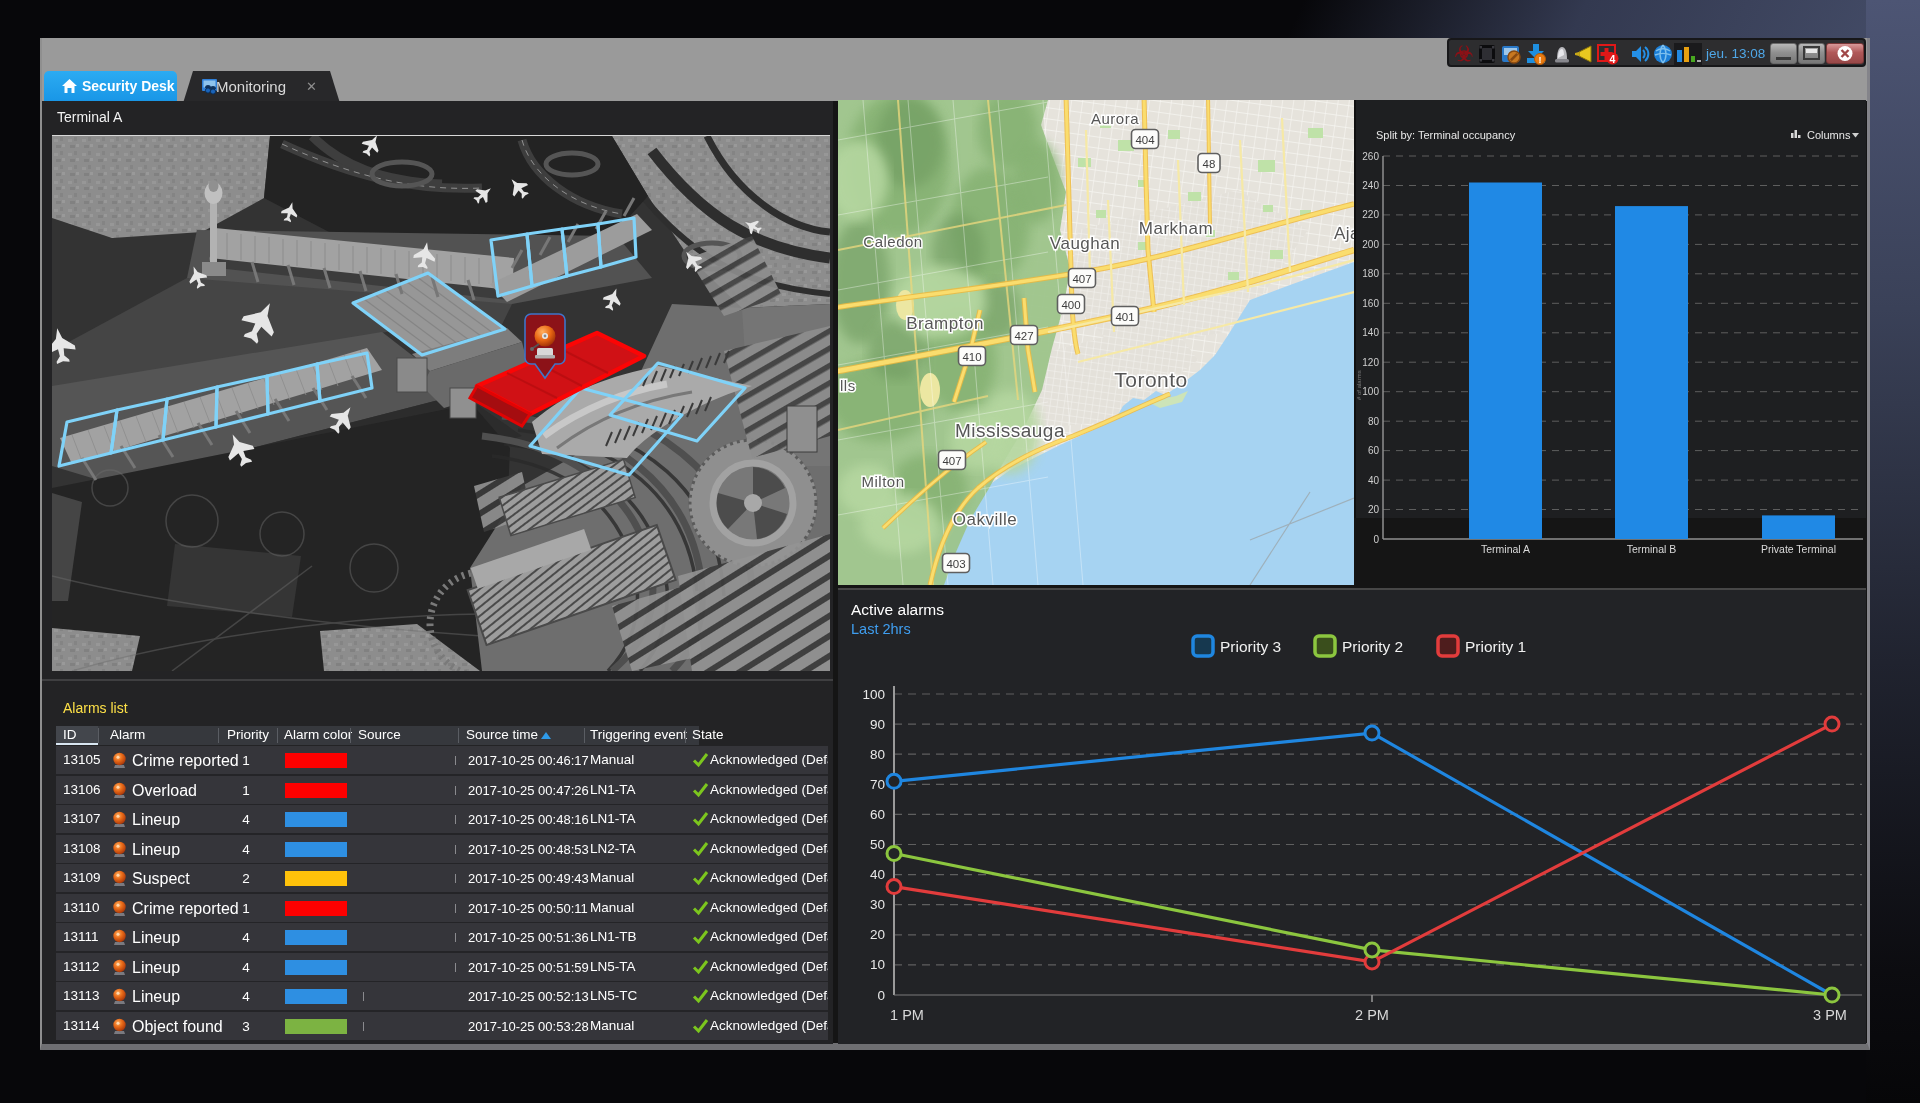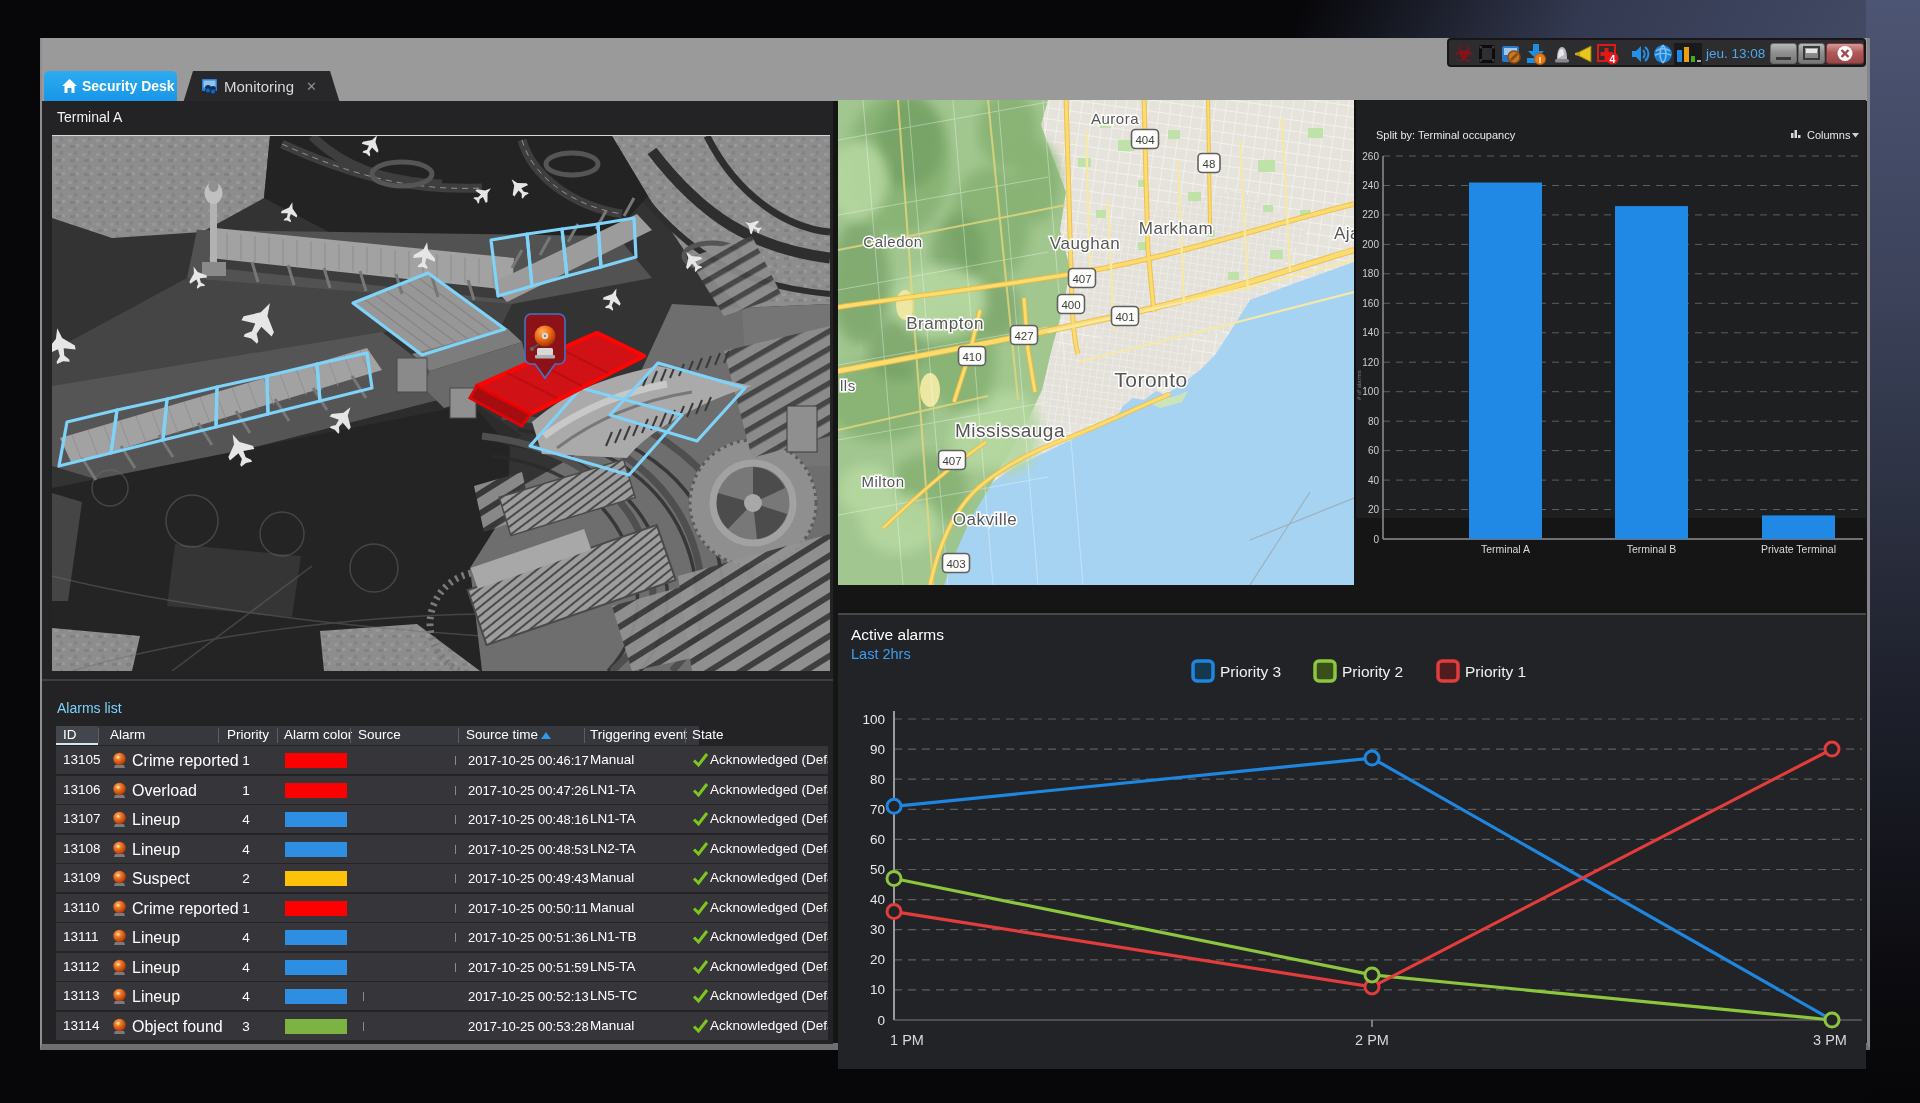--- a/index.html
+++ b/index.html
@@ -28,28 +28,28 @@
   .tab { position:absolute; top:71px; height:42px; }
   #tabSD { left:44px; width:133px; white-space:nowrap; background:linear-gradient(180deg,#2cabf2,#118ee2);
     border-radius:5px 5px 0 0; color:#fff; font-weight:bold; font-size:14px; }
   #tabMon { left:180px; width:163px; background:#28282a; color:#d8d8d8; font-size:15px;
     clip-path:polygon(13px 0, 150px 0, 163px 100%, 0 100%); }
   
   #lpanel { left:42px; top:101px; width:791px; height:943px; background:#232325; }
   #termTitle { left:57px; top:109px; color:#f2f2f2; font-size:14px; }
   #airport { left:52px; top:135px; width:778px; height:535px; background:#2a2a2a;
     border-top:1px solid #d8d8d8; }
-  #alarmsTitle { left:57px; top:700px; color:#7dd3fc; font-size:14px; }
+  #alarmsTitle { left:63px; top:700px; color:#fde047; font-size:14px; }
   
   #atable { left:56px; top:726px; width:772px; height:314px; font-size:13.5px; color:#fff; overflow:hidden; }
   
   #map { left:838px; top:100px; width:516px; height:485px; background:#e9e6e0; }
   #barchart { left:1354px; top:100px; width:512px; height:418px; background:#1e1f21; border-left:2px solid #101010; }
   #linechart { left:838px; top:588px; width:1028px; height:456px; background:#222326;
-    border-top:2px solid #474747;margin-top:25px; }
+    border-top:2px solid #474747; }
   
   #thead { position:absolute; left:0; top:0; width:643px; height:19px; background:#36383d; color:#fff; }
   .hc { position:absolute; top:1px; font-size:13.5px; }
   .hsep { position:absolute; top:2px; width:1px; height:15px; background:#5a5d63; }
   .trow { position:absolute; left:0; width:790px; height:30px; background:#35353a;
     border-bottom:2px solid #242427; color:#fff; }
   .c-id { position:absolute; left:7px; top:6px; font-size:13.5px; }
   .c-al { position:absolute; left:76px; top:6px; font-size:16px; }
   .c-pr { position:absolute; left:162px; top:7px; width:56px; text-align:center; font-size:13.5px; }
   .c-bar { position:absolute; left:229px; top:7px; width:62px; height:15px; }
@@ -141,21 +141,21 @@
   <span style="position:absolute;left:38px;top:7px">Security Desk</span>
 </div>
 <div class="abs tab" id="tabMon">
   <svg style="position:absolute;left:21px;top:7px" width="17" height="17" viewBox="0 0 17 17">
       <rect x="1" y="1" width="15" height="12" rx="1" fill="#2f7fd8"></rect>
       <rect x="2.5" y="2.5" width="12" height="7" fill="#8fc4ee"></rect>
       <path d="M4 10 a3 3 0 0 1 6 0 z M9 11 a3 3 0 0 1 6 0 z" fill="#10335e"></path>
       <circle cx="7" cy="12.5" r="2.6" fill="#1a63b8" stroke="#0c2c52" stroke-width="1"></circle>
       <circle cx="12" cy="13.5" r="2.6" fill="#1a63b8" stroke="#0c2c52" stroke-width="1"></circle>
     </svg>
-  <span style="position:absolute;left:44px;top:7px">Monitoring</span>
+  <span style="position:absolute;left:36px;top:7px">Monitoring</span>
   <span style="position:absolute;left:126px;top:8px;color:#8f8f8f;font-size:13px">✕</span>
 </div>
 <div class="abs" id="lpanel"></div>
 <div class="abs" id="termTitle">Terminal A</div>
 <div class="abs" id="airport"><svg width="778" height="535" viewBox="0 0 778 535" font-family="Liberation Sans, sans-serif">
       <defs>
         <pattern id="noise" width="14" height="14" patternUnits="userSpaceOnUse">
           <rect width="14" height="14" fill="#8d8d8d"></rect>
           <rect x="2" y="3" width="4" height="3" fill="#979797"></rect>
           <rect x="8" y="1" width="3" height="4" fill="#848484"></rect>

